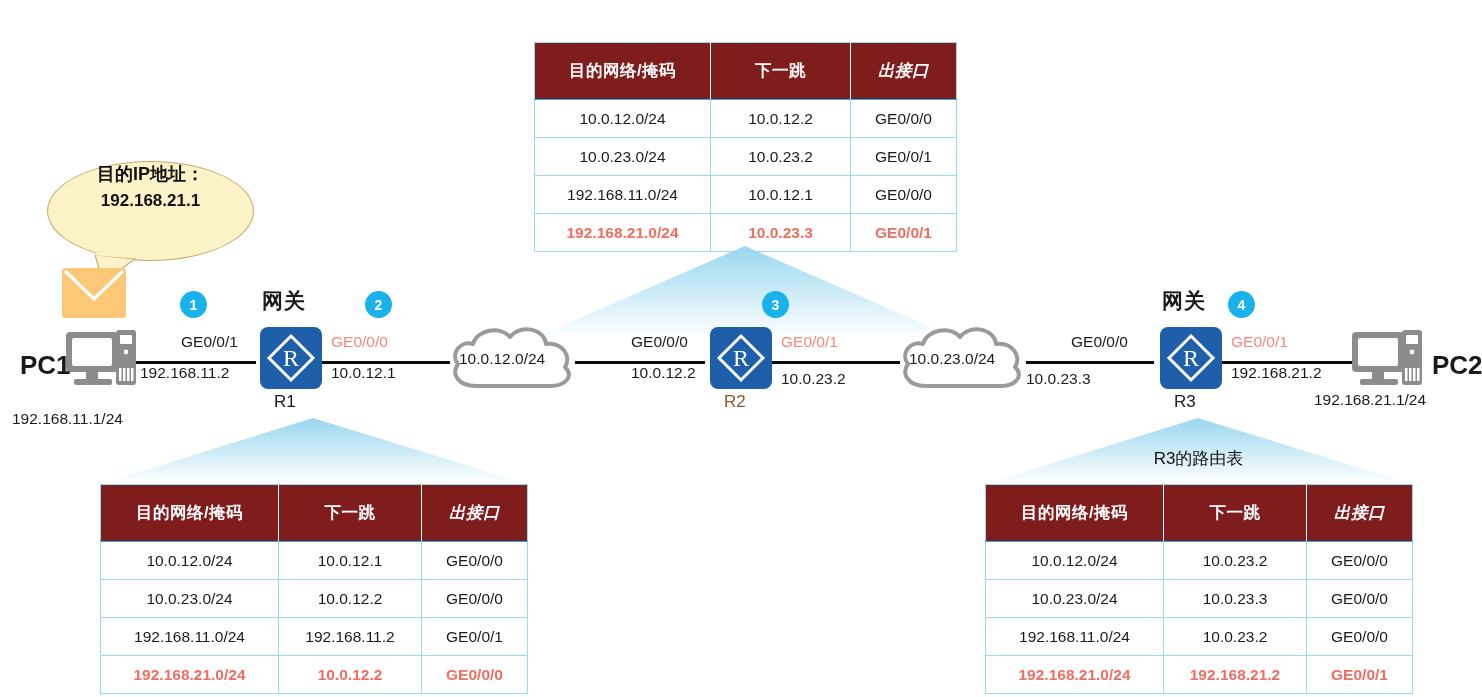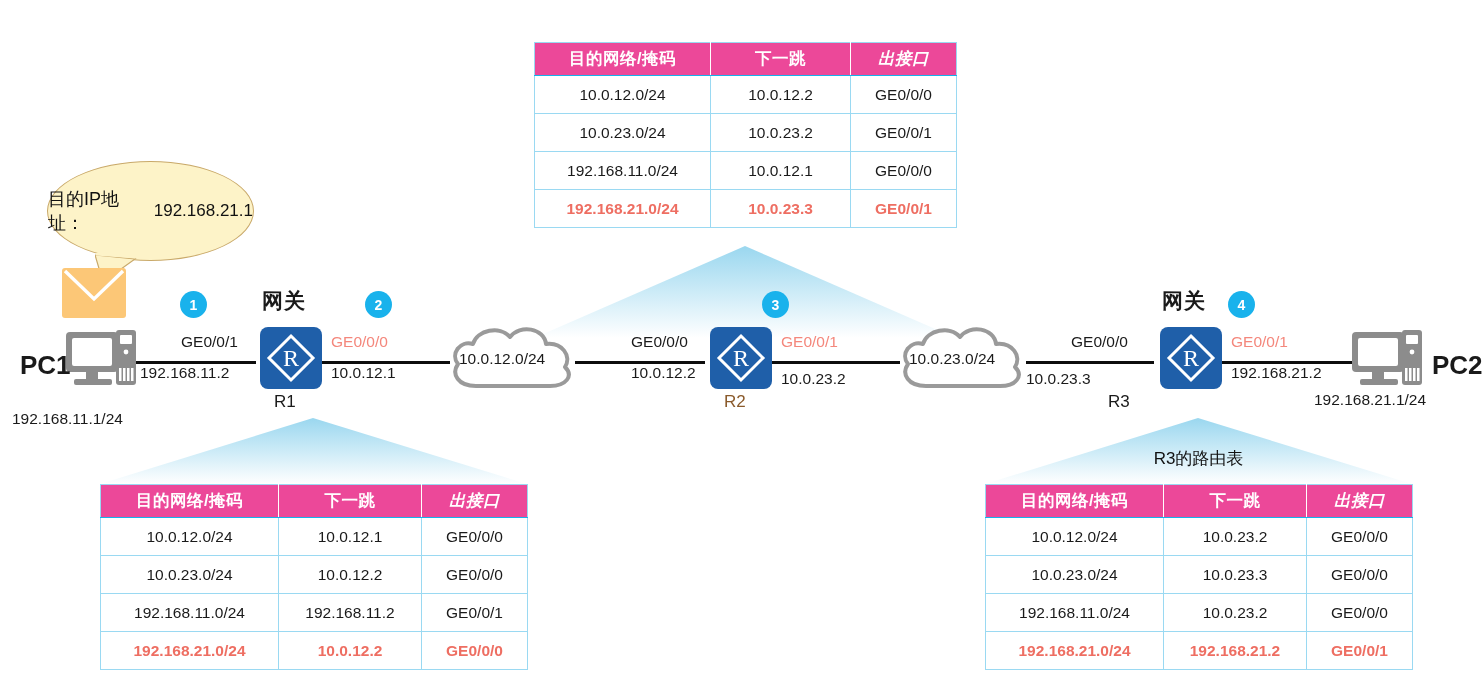--- a/index.html
+++ b/index.html
@@ -24,27 +24,27 @@
 
   
   .rtable {
     position: absolute;
     border-collapse: collapse;
     border: 1px solid #9ad9f2;
     background: #ffffff;
     table-layout: fixed;
   }
   .rtable th {
-    background: #ec4899;
+    background: #7f1d1d;
     color: #ffffff;
     font-weight: bold;
     font-size: 16.5px;
     letter-spacing: .5px;
     height: 32px;
-    padding: 0;
+    padding: 12px;
     text-align: center;
     border-left: 1px solid #ffffff;
     border-right: 1px solid #ffffff;
     border-bottom: 1px solid #16b2ec;
   }
   .rtable th:first-child { border-left: none; }
   .rtable th:last-child  { border-right: none; font-style: italic; }
   .rtable td {
     height: 37px;
     padding: 0 4px;
@@ -102,24 +102,25 @@
   }
 
   
   .bubble {
     position: absolute;
     width: 205px; height: 98px;
     border-radius: 50%;
     background: #fdf3c8;
     border: 1.4px solid #c9a96a;
     display: flex;
-    flex-direction: row;
+    flex-direction: column;
     align-items: center;
-    justify-content: center;
+    justify-content: flex-start;
     gap: 5px;
+    font-weight: bold;
   }
   .bubble .l1 { font-size: 18px; color: #111; }
   .bubble .l2 { font-size: 17px; color: #111; }
 
   
   .wire {
     position: absolute;
     height: 3px;
     background: #0d0d0d;
   }
@@ -254,21 +255,21 @@
              C74,6 98,10 100,26 C116,24 126,38 119,49 C128,58 120,68 104,68 Z" fill="#ffffff" stroke="#9a9a9a" stroke-width="4" stroke-linejoin="round"></path>
   </svg>
   <div class="lbl" style="left:909px; top:350px;">10.0.23.0/24</div>
 
   <svg class="abs" style="left:1160px; top:327px;" width="62" height="62">
     <rect x="0" y="0" width="62" height="62" rx="8" fill="#1f5fa9"></rect>
     <polygon points="31,9 53,31 31,53 9,31" fill="none" stroke="#ffffff" stroke-width="3"></polygon>
     <text x="31" y="39" font-family="Liberation Serif, serif" font-size="24" fill="#ffffff" text-anchor="middle">R</text>
   </svg>
   <div class="lbl gw" style="left:1162px; top:287px;">网关</div>
-  <div class="lbl" style="left:1108px; top:392px; font-size:17px;">R3</div>
+  <div class="lbl" style="left:1174px; top:392px; font-size:17px;">R3</div>
   <div class="lbl" style="left:1071px; top:333px;">GE0/0/0</div>
   <div class="lbl" style="left:1026px; top:370px;">10.0.23.3</div>
   <div class="lbl red" style="left:1231px; top:333px;">GE0/0/1</div>
   <div class="lbl" style="left:1231px; top:364px;">192.168.21.2</div>
 
   <svg class="abs" style="left:1350px; top:330px;" width="74" height="62">
     <rect x="2" y="2" width="52" height="40" rx="4" fill="#8c8c8c"></rect>
     <rect x="8" y="8" width="40" height="28" rx="2" fill="#ffffff"></rect>
     <rect x="22" y="42" width="12" height="7" fill="#8c8c8c"></rect>
     <rect x="10" y="49" width="38" height="6" rx="2" fill="#8c8c8c"></rect>

